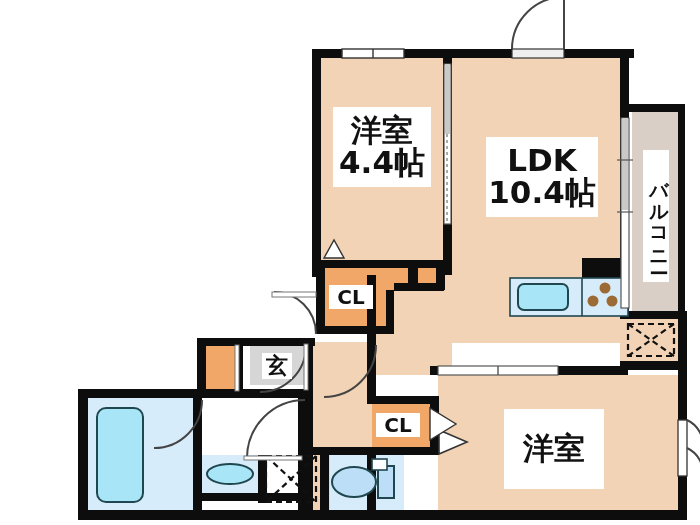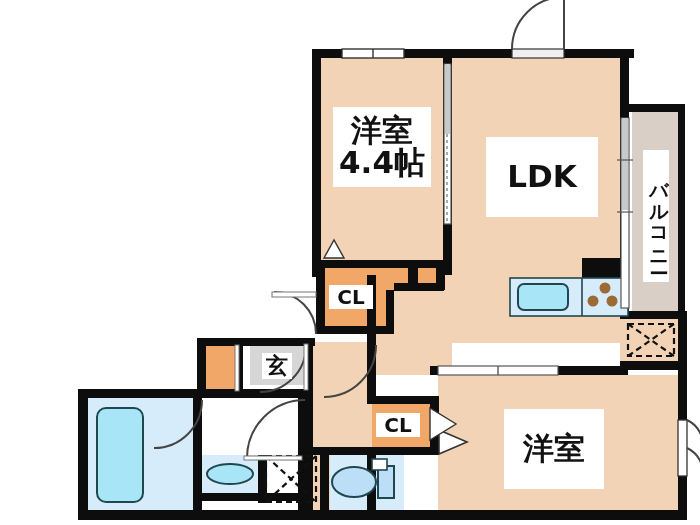--- a/index.html
+++ b/index.html
@@ -178,20 +178,21 @@
 
 </svg>
 
 <div class="lbl two" style="left:291px;top:107px;width:98px;height:80px;font-size:31px;">
   <span>洋室</span>
   <span>4.4帖</span>
 </div>
 
 <div class="lbl two" style="left:444px;top:137px;width:112px;height:80px;font-size:31px;">
   <span>LDK</span>
+  <span>10.4帖</span>
 </div>
 
 <div class="lbl two" style="left:462px;top:409px;width:100px;height:80px;font-size:31px;">
   <span>洋室</span>
 </div>
 
 <div class="lbl vert" style="left:601px;top:150px;width:26px;height:126px;font-size:19px;padding:3px 0;">バルコニー</div>
 
 <div class="lbl" style="left:220px;top:353px;width:30px;height:26px;font-size:22px;line-height:26px;">玄</div>
 

